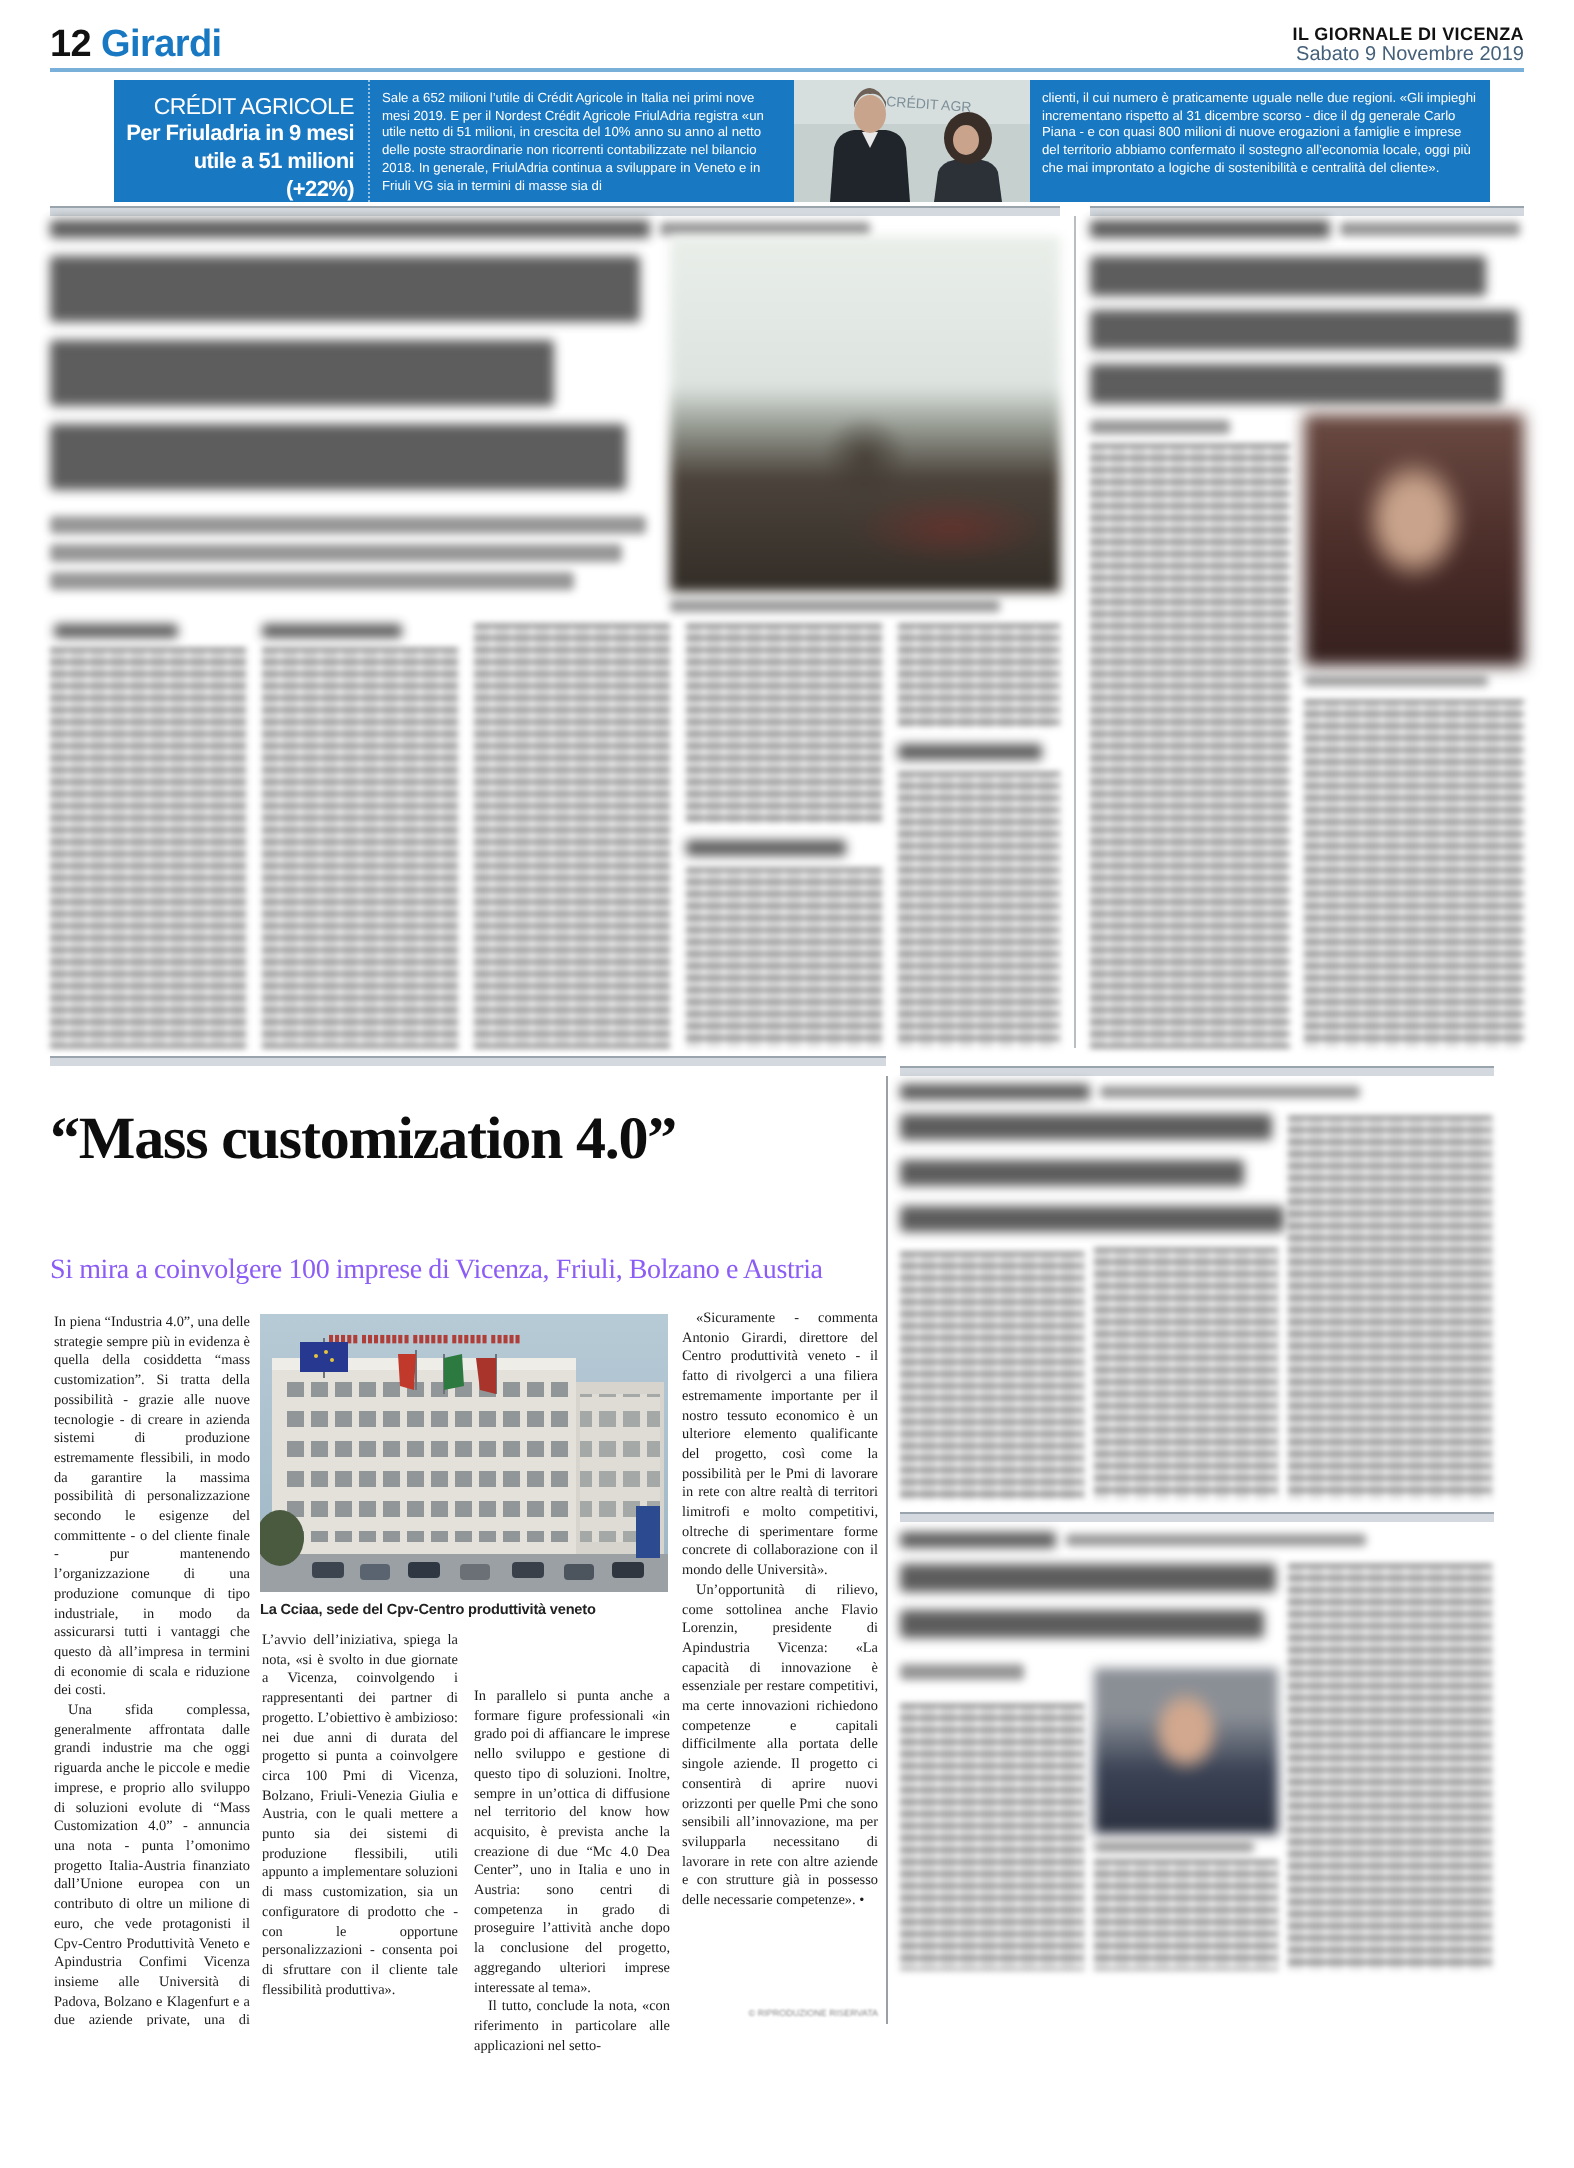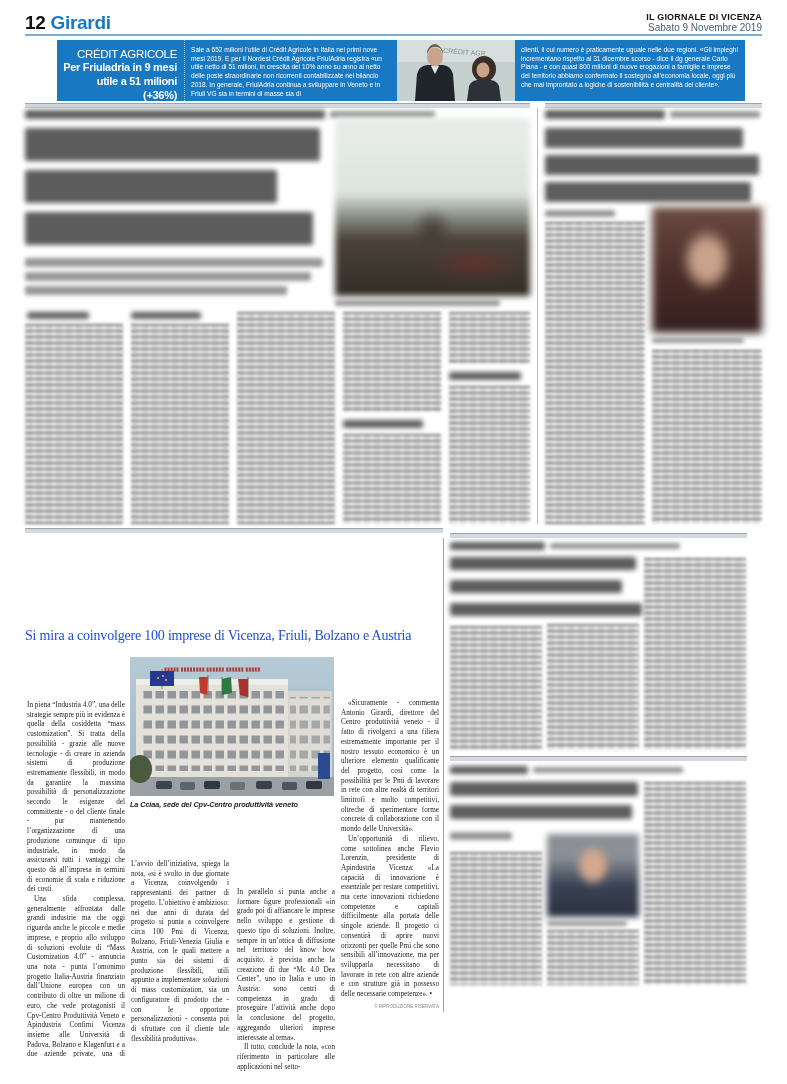--- a/index.html
+++ b/index.html
@@ -51,23 +51,23 @@
       linear-gradient(180deg,#8a8f96 0 28%,#3a4254 62%,#2c3140 100%);
       filter:blur(3px);}
 
   
   .kicker{left:25px;top:539px;width:418px;font-size:9.5px;letter-spacing:-0.2px;white-space:nowrap;color:#111;}
   .kicker b{font-weight:bold;}
   .kicker span.rest{margin-left:3px;font-weight:normal;}
   .headline{left:25px;top:552px;width:420px;font-family:"Liberation Serif", serif;font-weight:bold;
             font-size:30px;line-height:1.2;letter-spacing:-0.6px;color:#0d0d0d;}
   .subhead{left:25px;top:628px;width:430px;font-family:"Liberation Serif", serif;font-size:14px;
-           letter-spacing:-0.2px;white-space:nowrap;color:#1d4ed8;}
+           letter-spacing:-0.2px;white-space:nowrap;color:#8b5cf6;}
   .bodycol{font-family:"Liberation Serif", serif;font-size:7.2px;line-height:9.7px;text-align:justify;
-           color:#1b1b1b;overflow:hidden;margin-top:44px;}
+           color:#1b1b1b;overflow:hidden;}
   .bodycol p{margin:0;text-indent:7px;}
   .bodycol p.first{text-indent:0;}
   .caption{font-size:7.3px;font-weight:bold;color:#222;letter-spacing:-0.1px;}
   .copyright{font-size:4.5px;color:#8a8a8a;text-align:right;filter:blur(.6px);}
 
   .mainphoto{left:130px;top:657px;width:204px;height:139px;overflow:hidden;}
 </style>
 </head>
 <body>
 
@@ -79,21 +79,21 @@
   <div class="abs hdr-right">
     <div class="masthead">IL GIORNALE DI VICENZA</div>
     <div class="hdr-date">Sabato 9 Novembre 2019</div>
   </div>
   <div class="abs blue-rule"></div>
 
   <div class="abs ca-band">
     <div class="ca-title">
       <div class="t1">CRÉDIT AGRICOLE</div>
       <div class="t2">Per Friuladria in 9 mesi</div>
-      <div class="t3">utile a 51 milioni (+36%)</div>
+      <div class="t3">utile a 51 milioni (+22%)</div>
     </div>
     <div class="ca-col ca-col1">Sale a 652 milioni l’utile di Crédit Agricole in Italia nei primi nove mesi 2019. E per il Nordest Crédit Agricole FriulAdria registra «un utile netto di 51 milioni, in crescita del 10% anno su anno al netto delle poste straordinarie non ricorrenti contabilizzate nel bilancio 2018. In generale, FriulAdria continua a sviluppare in Veneto e in Friuli VG sia in termini di masse sia di</div>
     <div class="ca-photo">
       <svg width="118" height="61" viewBox="0 0 118 61">
         <rect width="118" height="61" fill="#c6d1cf"></rect>
         <rect width="118" height="22" fill="#d7dfde"></rect>
         <text x="46" y="13" font-size="7" fill="#7d8f99" font-family="Liberation Sans, sans-serif" transform="rotate(4 46 13)">CRÉDIT AGR</text>
         <path d="M18 61 L20 34 Q22 26 30 25 L46 25 Q54 26 56 34 L58 61 Z" fill="#20242b"></path>
         <polygon points="34,26 38,34 42,26" fill="#e8e8e8"></polygon>
         <ellipse cx="38" cy="17" rx="8" ry="9.5" fill="#c9a48c"></ellipse>
@@ -138,20 +138,21 @@
   <div class="abs bline" style="left:545px;top:155px;width:214px;height:20px;"></div>
   <div class="abs bline" style="left:545px;top:182px;width:206px;height:20px;"></div>
   <div class="abs blite" style="left:545px;top:210px;width:70px;height:7px;"></div>
   <div class="abs bphoto-port" style="left:652px;top:207px;width:110px;height:126px;"></div>
   <div class="abs blite" style="left:652px;top:338px;width:92px;height:5px;"></div>
   <div class="abs btxt" style="left:545px;top:222px;width:100px;height:302px;"></div>
   <div class="abs btxt" style="left:652px;top:350px;width:110px;height:174px;"></div>
 
   <div class="abs sep" style="left:25px;top:528px;width:418px;"></div>
   <div class="abs headline">
+    <div>“Mass customization 4.0”</div>
   </div>
   <div class="abs subhead">Si mira a coinvolgere 100 imprese di Vicenza, Friuli, Bolzano e Austria</div>
 
   <div class="abs mainphoto">
     <svg width="204" height="139" viewBox="0 0 204 139">
       <defs>
         <linearGradient id="sky" x1="0" y1="0" x2="0" y2="1">
           <stop offset="0" stop-color="#b7cbd6"></stop>
             <stop offset="1" stop-color="#9db5c4"></stop>
         </linearGradient>
@@ -183,21 +184,21 @@
       <rect x="26" y="124" width="16" height="8" rx="2" fill="#3c4450"></rect>
       <rect x="50" y="125" width="15" height="8" rx="2" fill="#5a6470"></rect>
       <rect x="74" y="124" width="16" height="8" rx="2" fill="#2e3742"></rect>
       <rect x="100" y="125" width="15" height="8" rx="2" fill="#6a7076"></rect>
       <rect x="126" y="124" width="16" height="8" rx="2" fill="#39404a"></rect>
       <rect x="152" y="125" width="15" height="8" rx="2" fill="#4c545e"></rect>
       <rect x="176" y="124" width="16" height="8" rx="2" fill="#2f3640"></rect>
       <rect x="188" y="96" width="12" height="26" fill="#2b4a8f"></rect>
     </svg>
   </div>
-  <div class="abs caption" style="left:130px;top:800px;width:204px;font-style:italic;">La Cciaa, sede del Cpv-Centro produttività veneto</div>
+  <div class="abs caption" style="left:130px;top:800px;width:204px;">La Cciaa, sede del Cpv-Centro produttività veneto</div>
 
   <div class="abs bodycol" style="left:27px;top:657px;width:98px;height:356px;">
     <p class="first">In piena “Industria 4.0”, una delle strategie sempre più in evidenza è quella della cosiddetta “mass customization”. Si tratta della possibilità - grazie alle nuove tecnologie - di creare in azienda sistemi di produzione estremamente flessibili, in modo da garantire la massima possibilità di personalizzazione secondo le esigenze del committente - o del cliente finale - pur mantenendo l’organizzazione di una produzione comunque di tipo industriale, in modo da assicurarsi tutti i vantaggi che questo dà all’impresa in termini di economie di scala e riduzione dei costi.</p>
     <p>Una sfida complessa, generalmente affrontata dalle grandi industrie ma che oggi riguarda anche le piccole e medie imprese, e proprio allo sviluppo di soluzioni evolute di “Mass Customization 4.0” - annuncia una nota - punta l’omonimo progetto Italia-Austria finanziato dall’Unione europea con un contributo di oltre un milione di euro, che vede protagonisti il Cpv-Centro Produttività Veneto e Apindustria Confimi Vicenza insieme alle Università di Padova, Bolzano e Klagenfurt e a due aziende private, una di Gorizia e una della Carinzia».</p>
   </div>
   <div class="abs bodycol" style="left:131px;top:816px;width:98px;height:197px;">
     <p class="first">L’avvio dell’iniziativa, spiega la nota, «si è svolto in due giornate a Vicenza, coinvolgendo i rappresentanti dei partner di progetto. L’obiettivo è ambizioso: nei due anni di durata del progetto si punta a coinvolgere circa 100 Pmi di Vicenza, Bolzano, Friuli-Venezia Giulia e Austria, con le quali mettere a punto sia dei sistemi di produzione flessibili, utili appunto a implementare soluzioni di mass customization, sia un configuratore di prodotto che - con le opportune personalizzazioni - consenta poi di sfruttare con il cliente tale flessibilità produttiva».</p>
   </div>
   <div class="abs bodycol" style="left:237px;top:844px;width:98px;height:197px;">
     <p class="first">In parallelo si punta anche a formare figure professionali «in grado poi di affiancare le imprese nello sviluppo e gestione di questo tipo di soluzioni. Inoltre, sempre in un’ottica di diffusione nel territorio del know how acquisito, è prevista anche la creazione di due “Mc 4.0 Dea Center”, uno in Italia e uno in Austria: sono centri di competenza in grado di proseguire l’attività anche dopo la conclusione del progetto, aggregando ulteriori imprese interessate al tema».</p>

